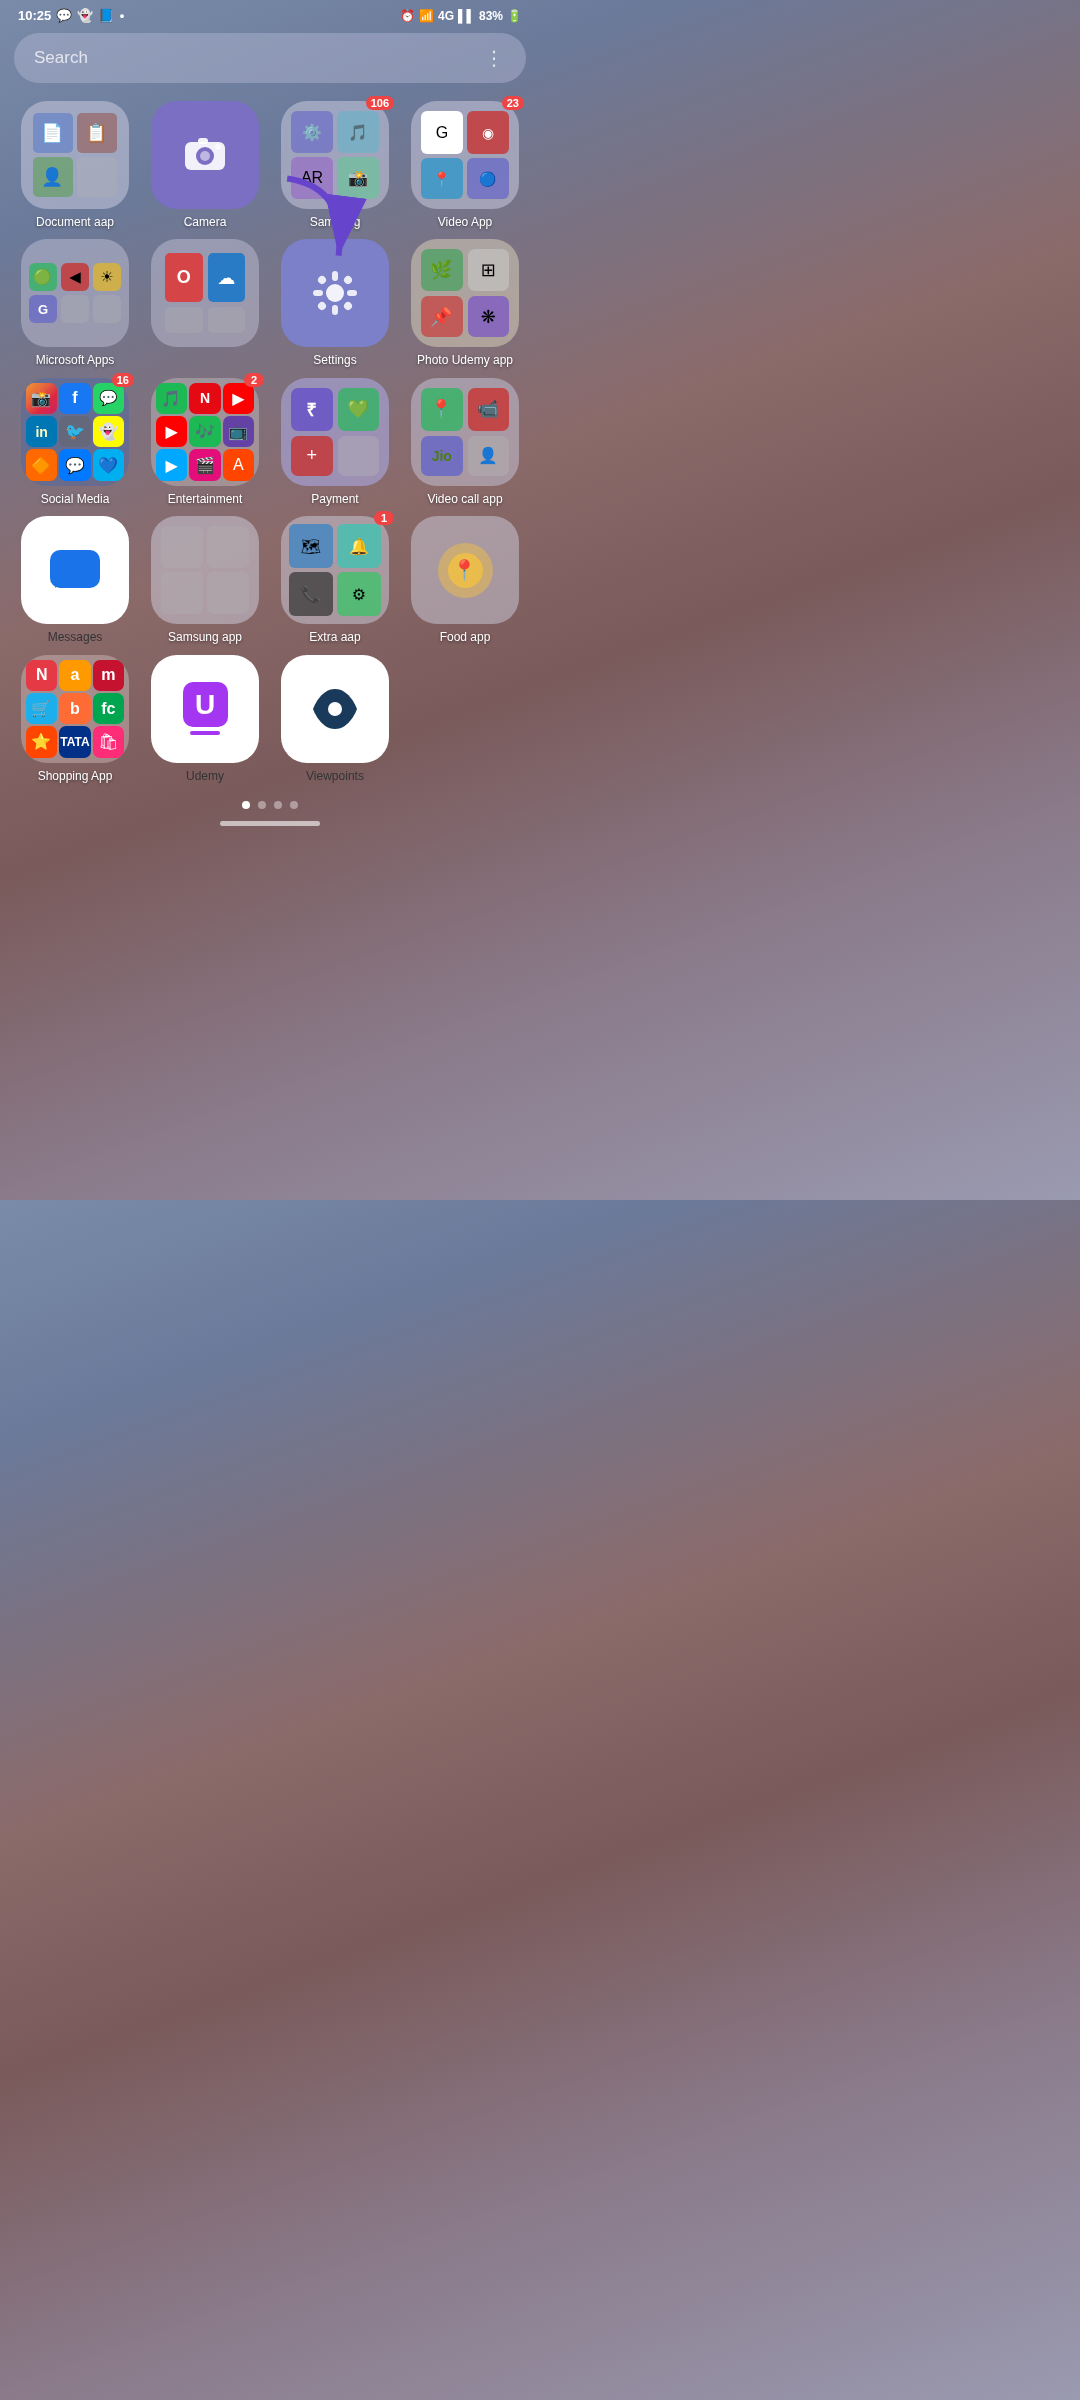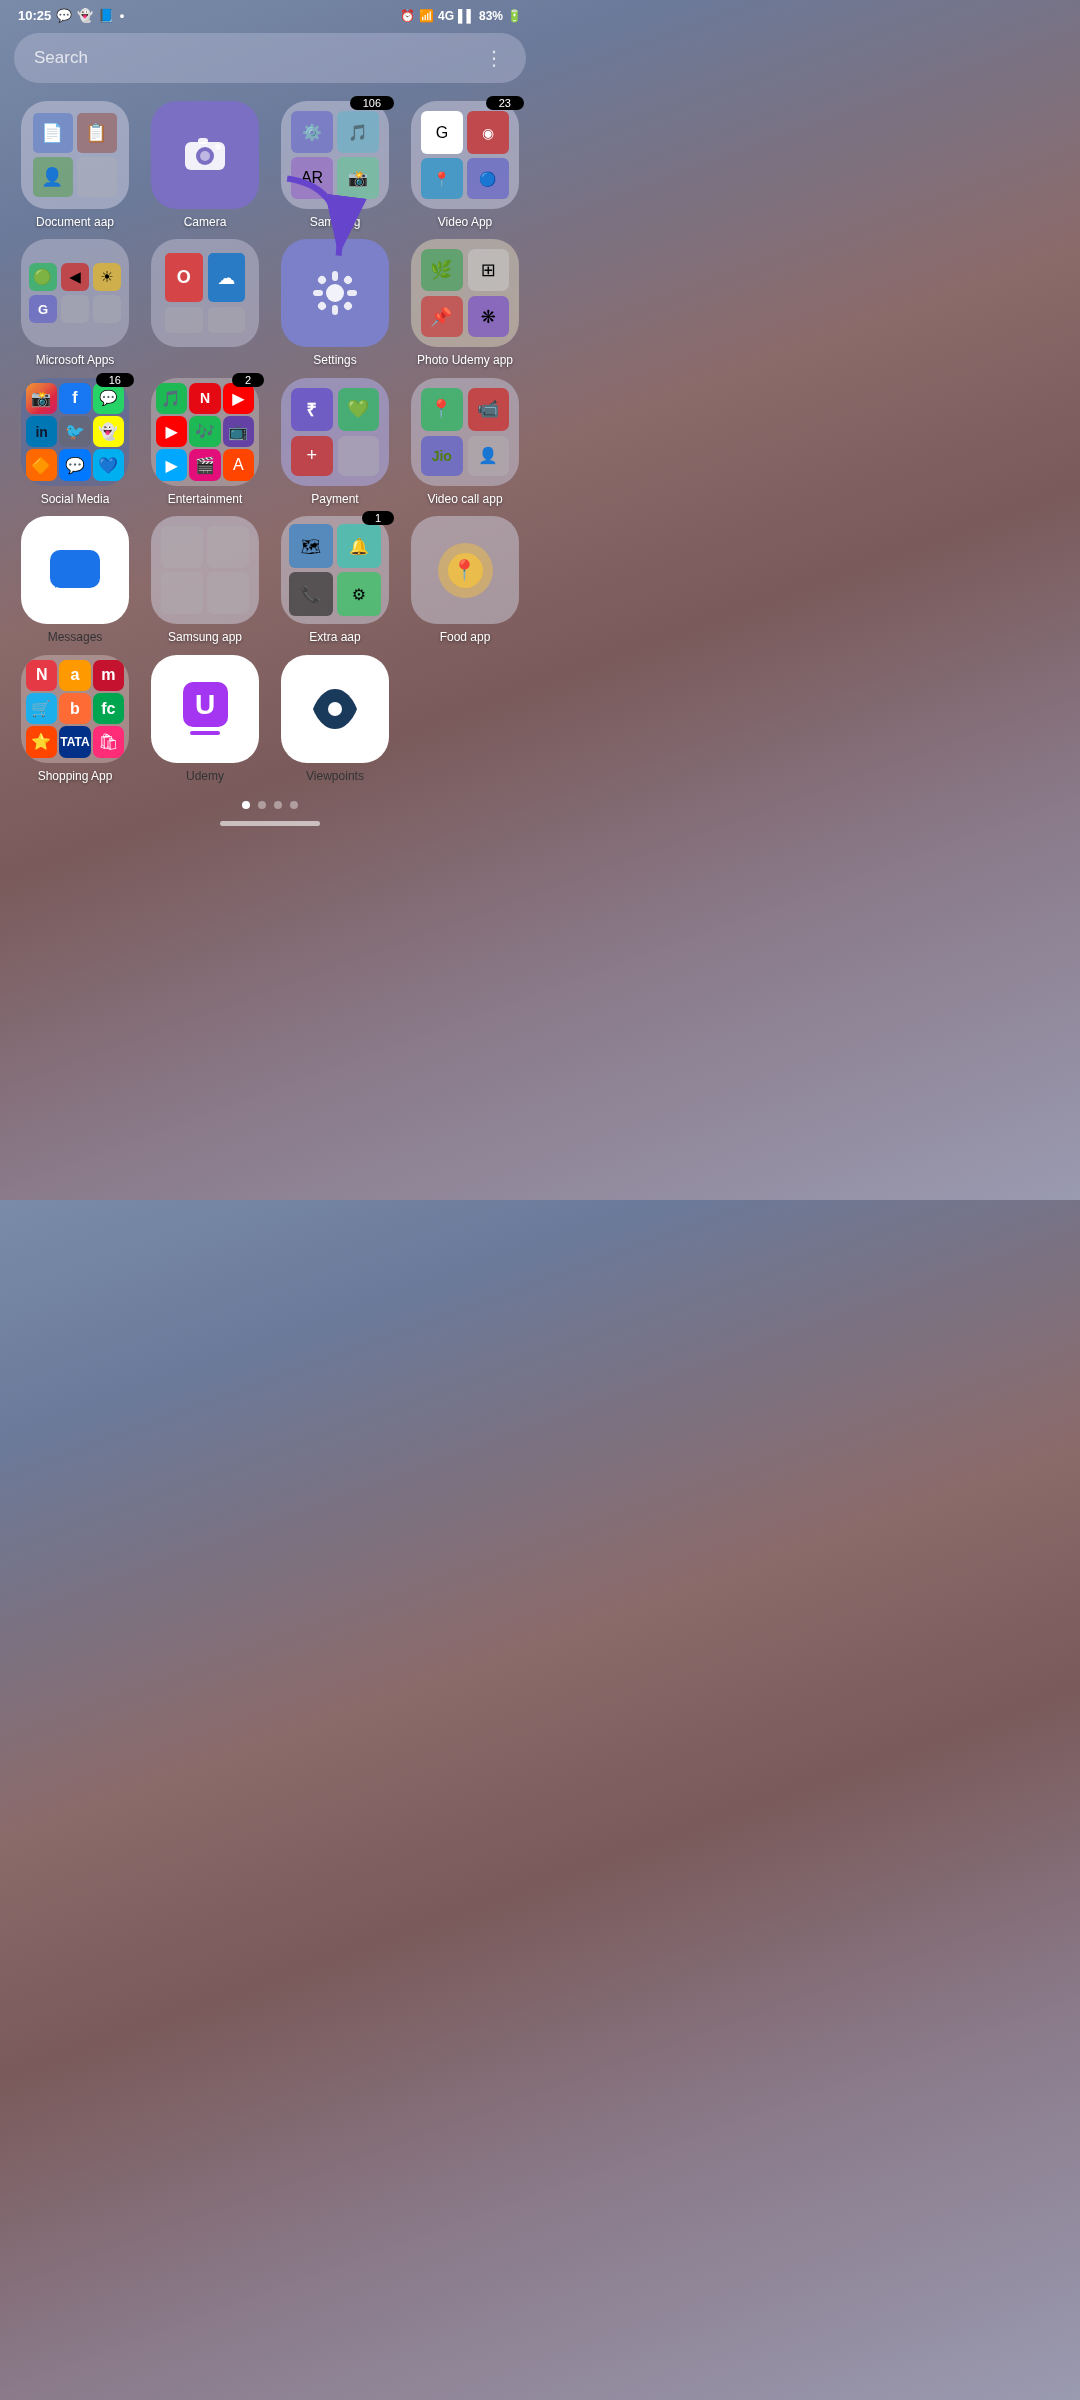--- a/index.html
+++ b/index.html
@@ -74,26 +74,26 @@
       text-align: center;
       text-shadow: 0 1px 3px rgba(0,0,0,0.5);
       max-width: 110px;
       line-height: 1.2;
     }
 
     .badge {
       position: absolute;
       top: -5px;
       right: -5px;
-      background: #000000;
+      background: #ef4444;
       color: white;
       border-radius: 10px;
-      padding: 1px 13px;
+      padding: 1px 5px;
       font-size: 11px;
-      font-weight: normal;
+      font-weight: bold;
       min-width: 20px;
       text-align: center;
       z-index: 10;
     }
 
     
     .icon-document {
       background: rgba(200,200,220,0.55);
     }
     
@@ -345,21 +345,21 @@
     <span class="app-label">Photo Udemy app</span>
   </div>
 
   <div class="app-item">
     <div class="app-icon" style="background:transparent;">
       <div class="badge">16</div>
       <div style="width:108px;height:108px;border-radius:26px;display:grid;grid-template-columns:repeat(3,1fr);grid-template-rows:repeat(3,1fr);overflow:hidden;gap:2px;padding:5px;background:rgba(60,100,180,0.35);">
         <div style="background:linear-gradient(135deg,#f09433,#e6683c,#dc2743,#cc2366);border-radius:7px;display:flex;align-items:center;justify-content:center;color:white;font-size:16px;">📸</div>
         <div style="background:#1877F2;border-radius:7px;display:flex;align-items:center;justify-content:center;color:white;font-size:16px;font-weight:bold;">f</div>
         <div style="background:#25D366;border-radius:7px;display:flex;align-items:center;justify-content:center;color:white;font-size:15px;">💬</div>
-        <div style="background:#0077B5;border-radius:7px;display:flex;align-items:center;justify-content:center;color:#0f172a;font-size:14px;font-weight:bold;">in</div>
+        <div style="background:#0077B5;border-radius:7px;display:flex;align-items:center;justify-content:center;color:#fef9c3;font-size:14px;font-weight:bold;">in</div>
         <div style="background:rgba(100,100,100,0.5);border-radius:7px;display:flex;align-items:center;justify-content:center;color:white;font-size:16px;">🐦</div>
         <div style="background:#FFFC00;border-radius:7px;display:flex;align-items:center;justify-content:center;font-size:16px;">👻</div>
         <div style="background:#FF6900;border-radius:7px;display:flex;align-items:center;justify-content:center;color:white;font-size:16px;">🔶</div>
         <div style="background:#0078FF;border-radius:7px;display:flex;align-items:center;justify-content:center;color:white;font-size:16px;">💬</div>
         <div style="background:#00AFF0;border-radius:7px;display:flex;align-items:center;justify-content:center;color:white;font-size:16px;">💙</div>
       </div>
     </div>
     <span class="app-label">Social Media</span>
   </div>
 

